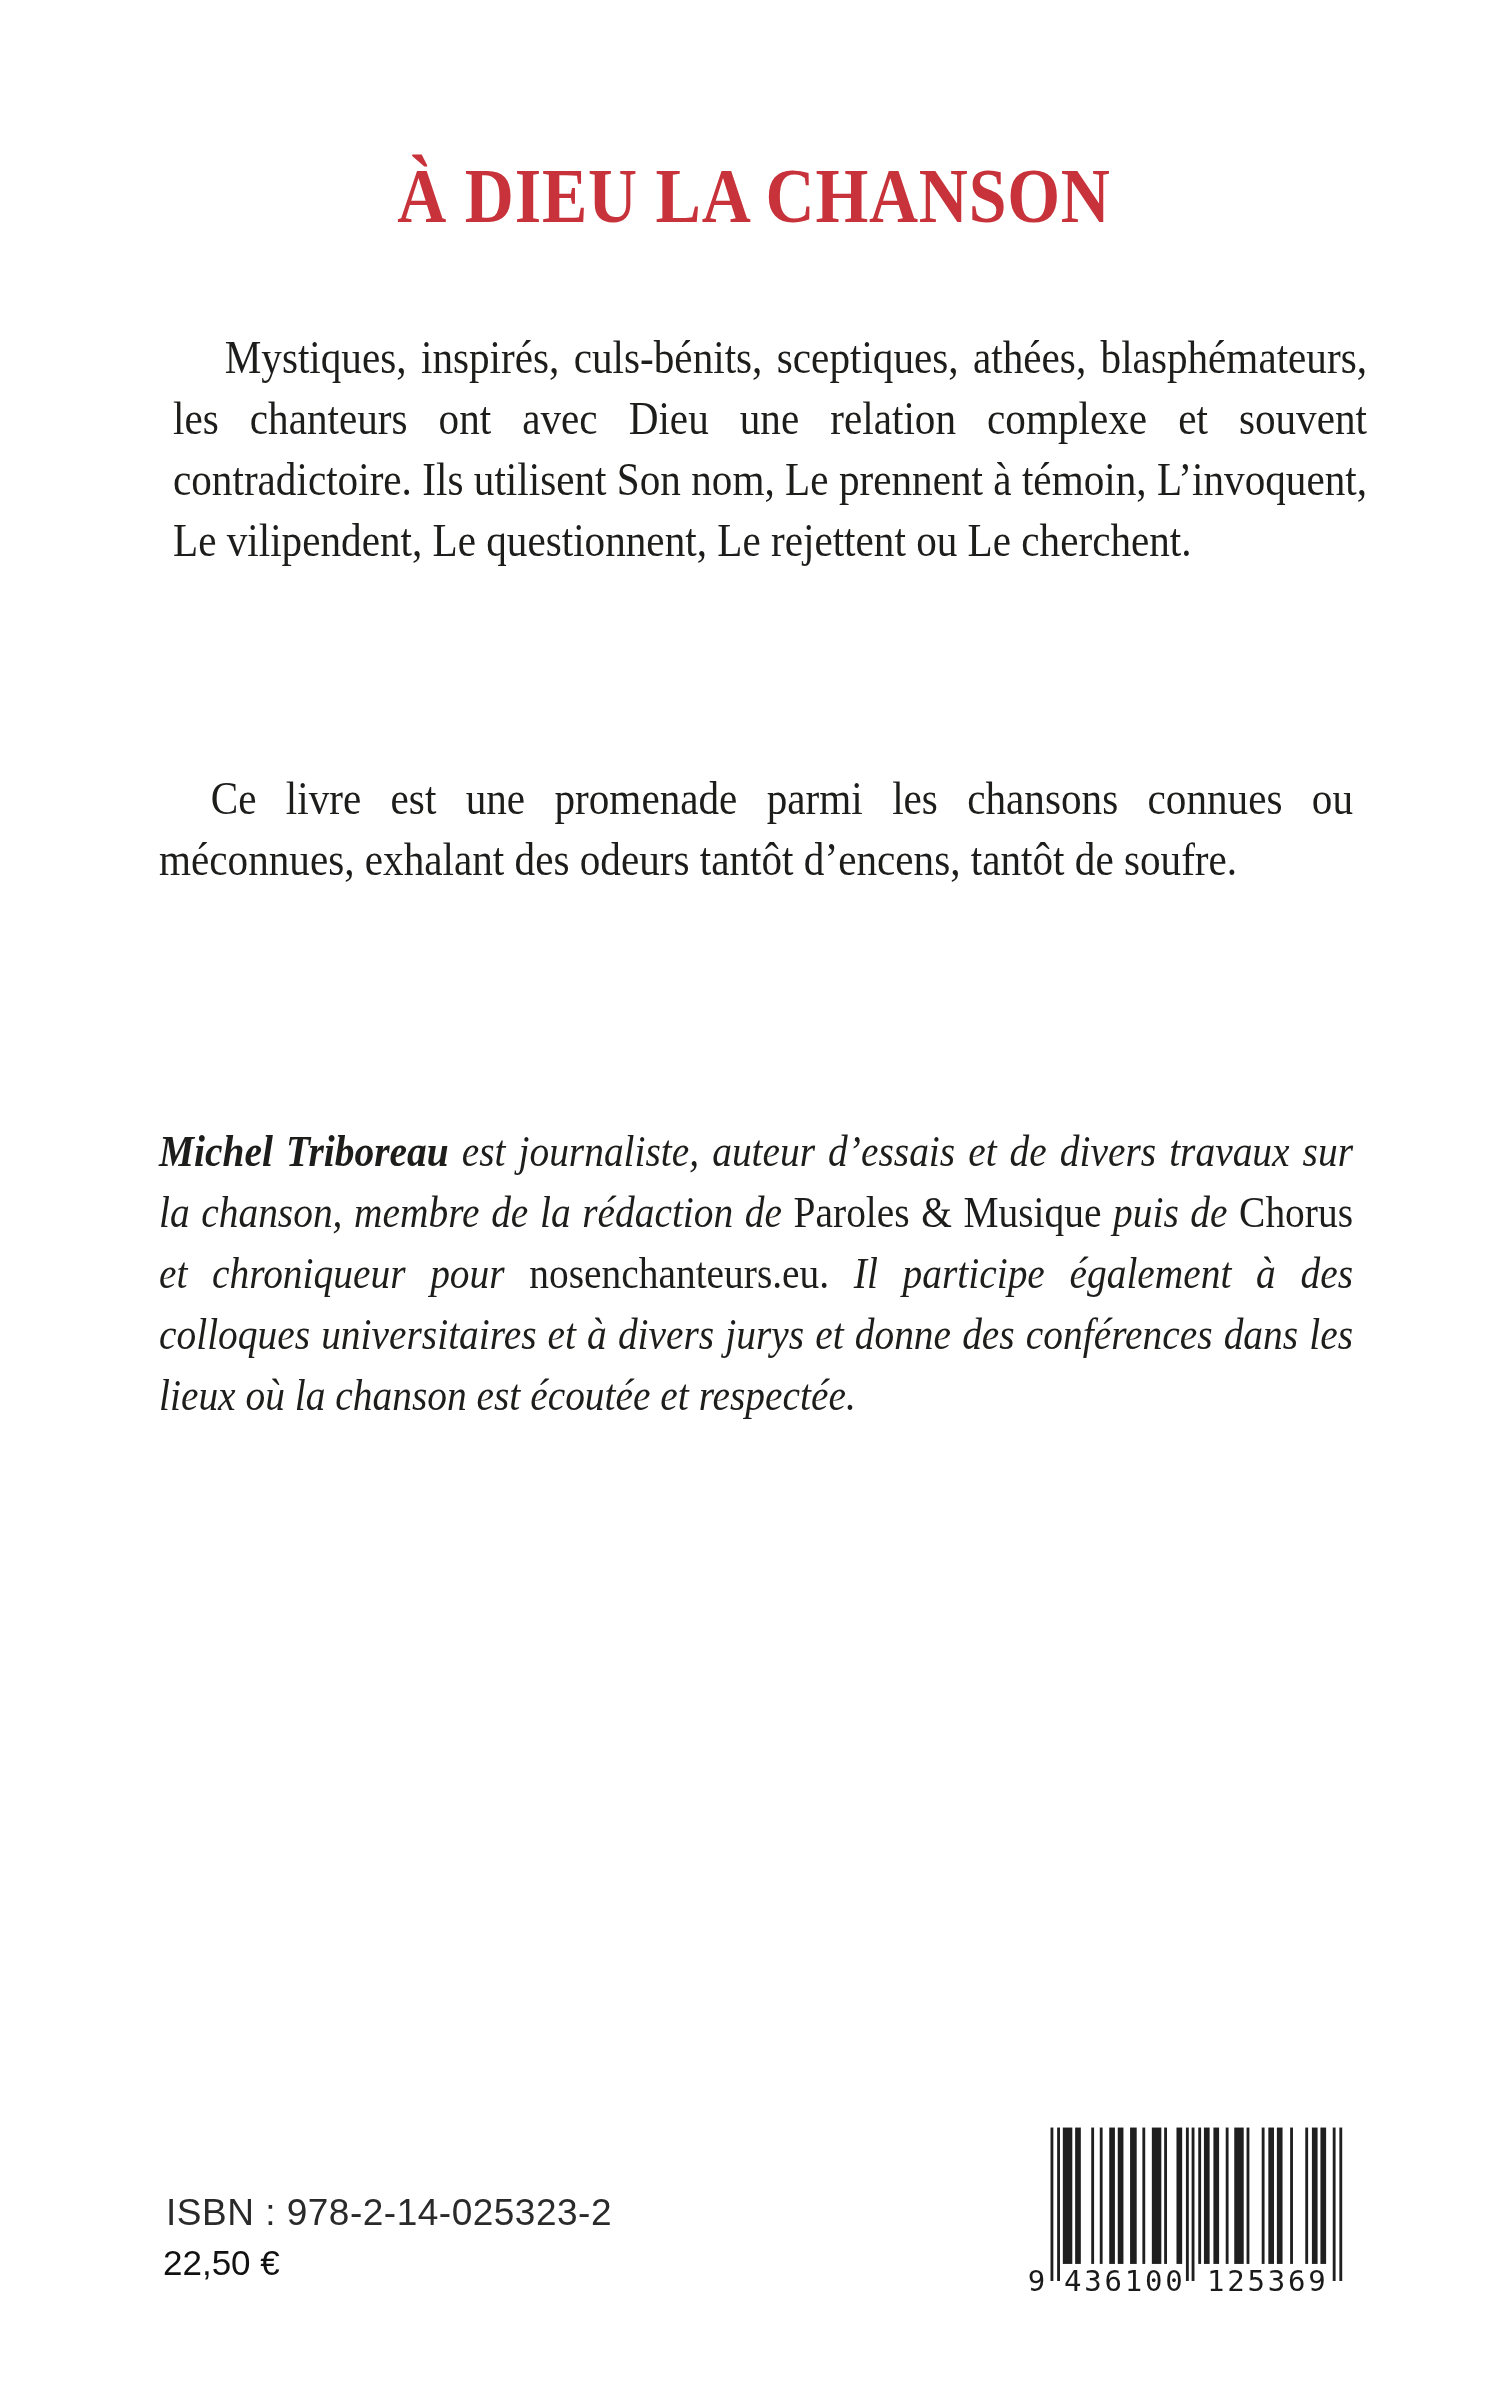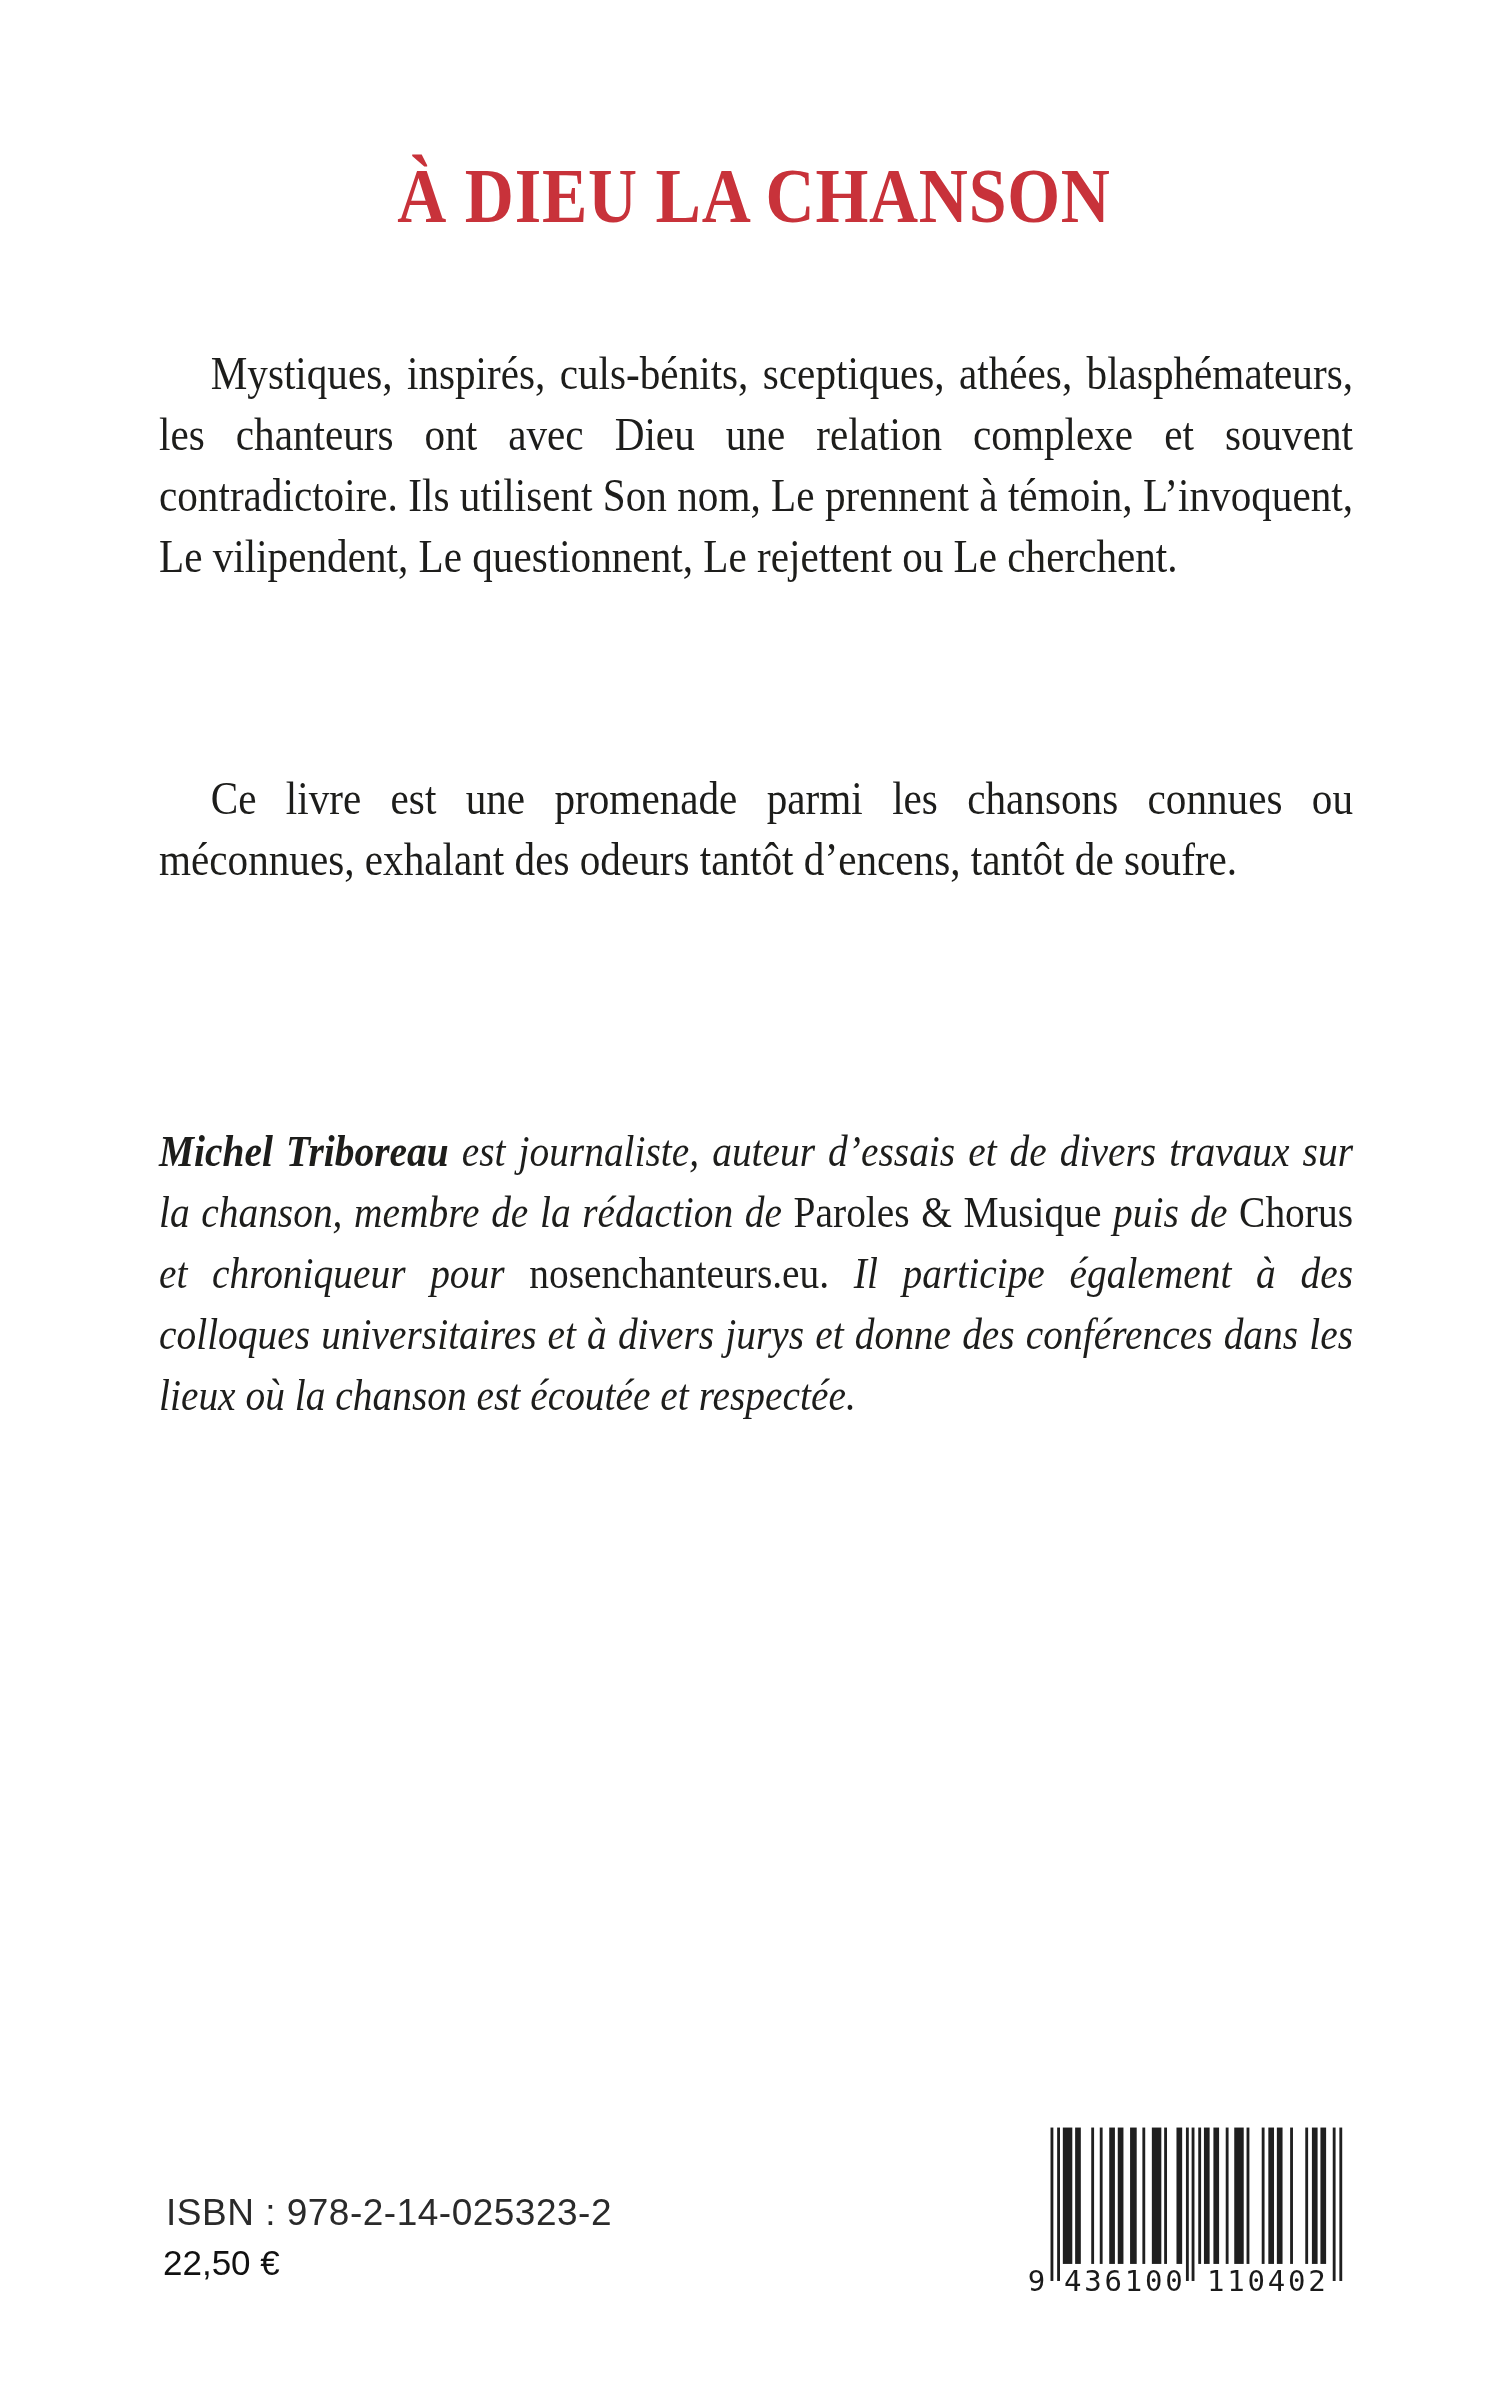--- a/index.html
+++ b/index.html
@@ -43,21 +43,21 @@
       margin: 0;
       hyphens: none;
     }
     .cond {
       display: block;
       width: 1363px;
       transform: scaleX(0.876);
       transform-origin: left top;
     }
     .indent { text-indent: 59px; }
-    .p1 { top: 343px; }
+    .p1 { top: 327px; margin-left: 14px; }
     .p2 { top: 768px; }
     .p3 { top: 1121px; }
     .bio { font-size: 45px; line-height: 61px; }
     .bio i, .bio em { font-style: italic; }
     .bio .name { font-weight: bold; font-style: italic; }
     .bio .roman { font-style: normal; }
     .isbn {
       position: absolute;
       left: 166px;
       top: 2192px;
@@ -151,16 +151,16 @@
       <rect x="304" y="48" width="6" height="144"></rect>
       <rect x="313" y="48" width="6" height="144"></rect>
 
       <rect x="326" y="48" width="3" height="162"></rect>
       <rect x="333" y="48" width="3" height="162"></rect>
     </g>
   </svg>
   <div class="bc-digits">
     <span class="bc-first">9</span>
     <span class="bc-left">436100</span>
-    <span class="bc-right">110402</span>
+    <span class="bc-right">125369</span>
   </div>
 </div>
 
 
 </body></html>

